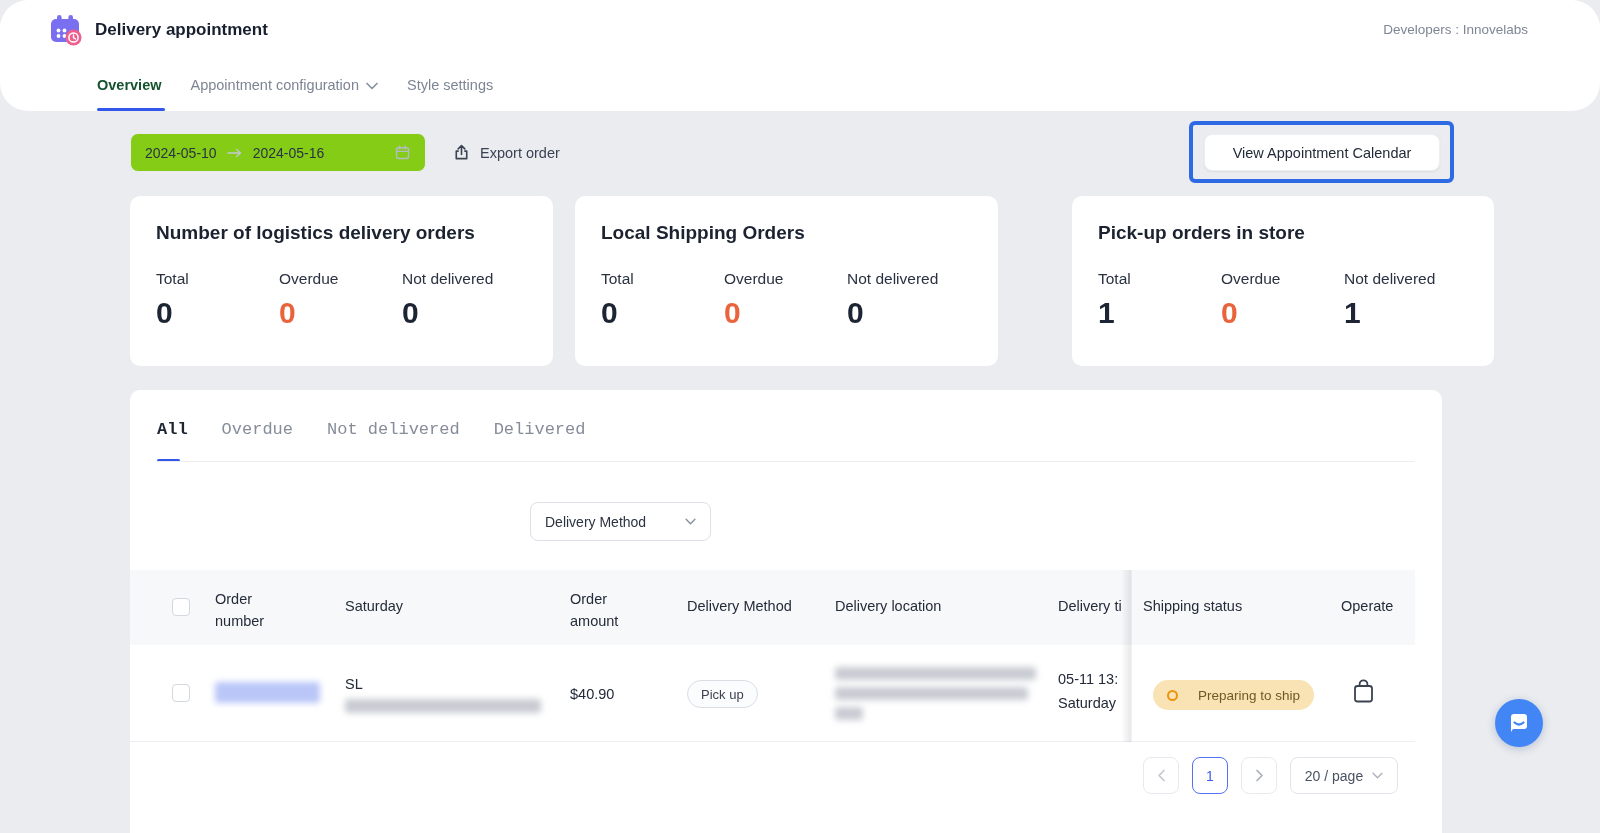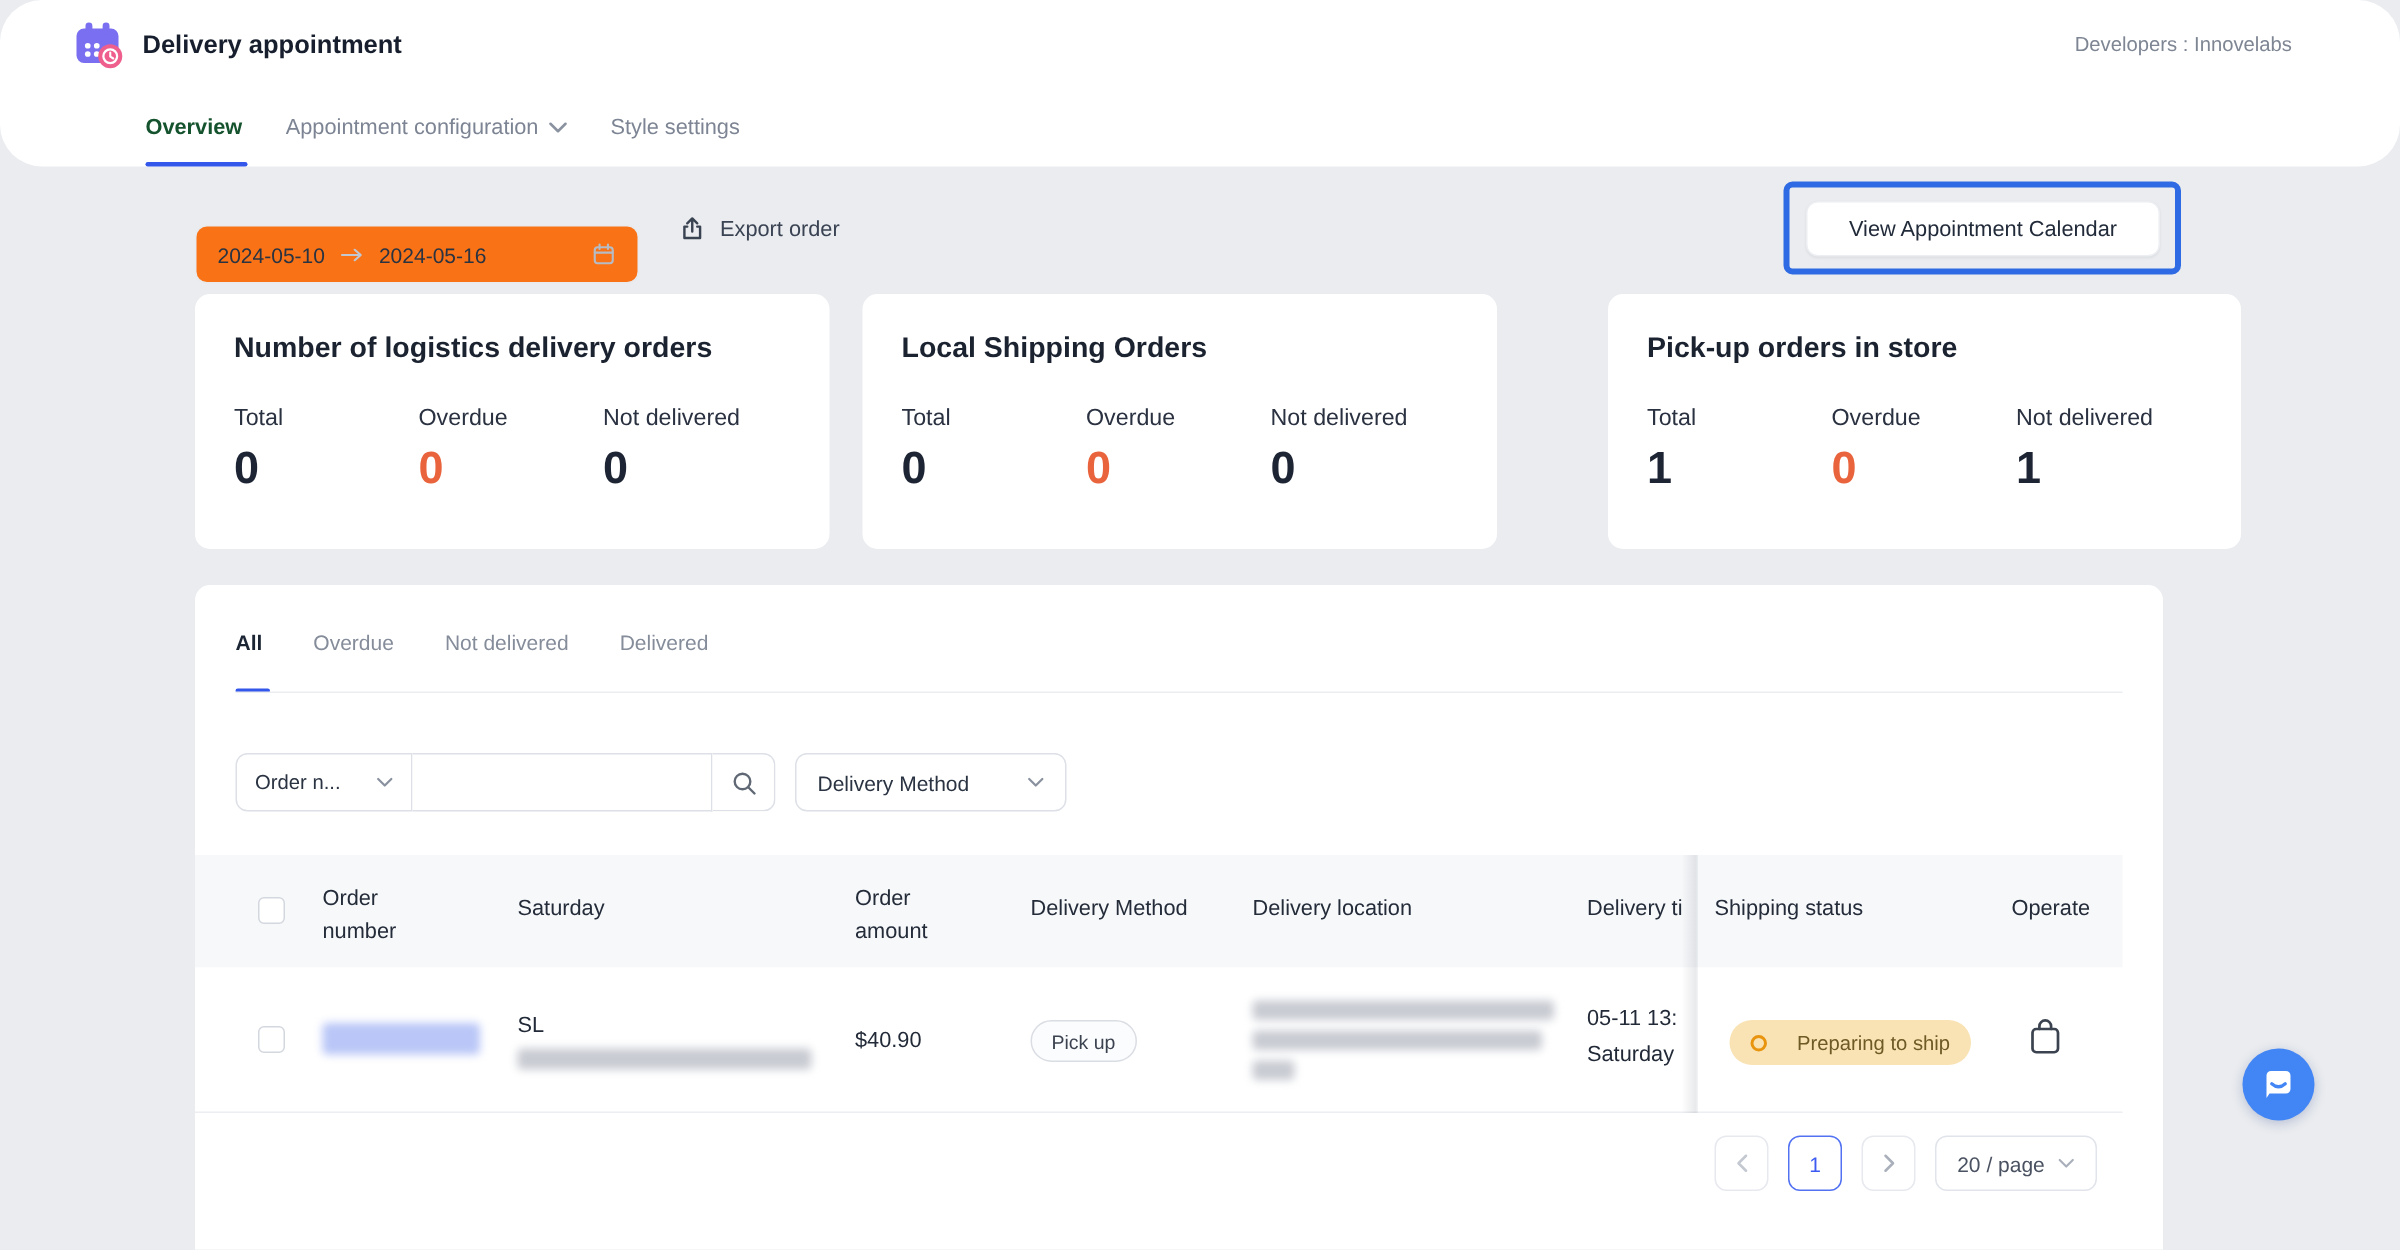--- a/index.html
+++ b/index.html
@@ -10,39 +10,39 @@
   
   .topbar { position:absolute; left:0; top:0; width:1600px; height:111px; background:#ffffff;border-radius:28px; }
   .app-title { position:absolute; left:95px; top:20px; font-size:17px; font-weight:700; color:#171f2e; }
   .account { position:absolute; right:72px; top:22px; font-size:13.5px; color:#7e8694;margin-left:27px; }
   .nav-tabs { position:absolute; left:97px; top:77px; display:flex; gap:29px; align-items:center; }
   .nav-tab { font-size:14.5px; color:#7d8594; display:flex; align-items:center; gap:7px; cursor:pointer; }
   .nav-tab.active { color:#14532d; font-weight:700; }
   .nav-underline { position:absolute; left:97px; top:108px; width:68px; height:3px; background:#3457eb; border-radius:2px; }
 
   
-  .datebox { position:absolute; left:130px; top:150px; width:296px; height:39px; background:#f97316; border:1px solid #e8eaee; border-radius:8px; display:flex; align-items:center; padding:0 14px; gap:10px; }
+  .datebox { position:absolute; left:130px; top:133px; width:296px; height:39px; background:#84cc16; border:1px solid #e8eaee; border-radius:8px; display:flex; align-items:center; padding:0 14px; gap:10px; }
   .dateval { font-size:14px; color:#2a3342; }
   .export-btn { position:absolute; left:452px; top:133px; height:39px; display:flex; align-items:center; gap:9px; font-size:14.5px; color:#3a4353; cursor:pointer; }
   .highlight-box { position:absolute; left:1189px; top:121px; width:265px; height:62px; border:4px solid #2e6ae3; border-radius:6px; }
   .view-cal-btn { position:absolute; left:1204px; top:134px; width:236px; height:37px; background:#fff; border:1px solid #eceef2; border-radius:8px; box-shadow:0 1px 2px rgba(20,30,50,.07); font-size:14.5px; color:#222b3a; display:flex; align-items:center; justify-content:center; cursor:pointer; }
 
   
   .card { position:absolute; top:196px; height:170px; background:#fff; border-radius:10px; padding:26px; }
   .card-title { font-size:19px; font-weight:700; color:#1b2230; margin-bottom:26px; }
   .metrics { display:flex; }
   .metric { width:123px; }
   .metric .m-label { font-size:15.5px; color:#2a3140; font-weight:500; margin-bottom:8px; }
   .metric .m-value { font-size:30px; font-weight:700; color:#1d2433; }
   .metric .m-value.orange { color:#e9643c; }
 
   
   .panel { position:absolute; left:130px; top:390px; width:1312px; height:460px; background:#fff; border-radius:10px; }
   .filter-tabs { position:absolute; left:27px; top:30px; display:flex; gap:34px; }
-  .filter-tab { font-size:14px; color:#858c9a; cursor:pointer; padding-bottom:16px; }
+  .filter-tab { font-size:17px; color:#858c9a; cursor:pointer; padding-bottom:16px;font-family:Liberation Mono, monospace; }
   .filter-tab.active { color:#1c2534; font-weight:700; }
   .ftab-underline { position:absolute; left:27px; top:69px; width:23px; height:3px; background:#3457eb; border-radius:2px; }
   .panel-divider { position:absolute; left:27px; right:27px; top:71px; height:1px; background:#ebedf0; }
 
   .search-group { position:absolute; left:27px; top:112px; display:flex; height:39px; }
   .sel-field { width:118px; border:1px solid #dde0e6; border-radius:8px 0 0 8px; background:#fff; display:flex; align-items:center; justify-content:space-between; padding:0 12px; font-size:13.5px; color:#2a3342; cursor:pointer; }
   .search-input { width:200px; border:1px solid #dde0e6; border-left:none; background:#fff; font-size:14px; padding:0 10px; outline:none; color:#2a3342; }
   .search-btn { width:42px; border:1px solid #dde0e6; border-left:none; border-radius:0 8px 8px 0; background:#fff; display:flex; align-items:center; justify-content:center; cursor:pointer; }
   .dm-select { position:absolute; left:400px; top:112px; width:181px; height:39px; border:1px solid #dde0e6; border-radius:8px; background:#fff; display:flex; align-items:center; justify-content:space-between; padding:0 14px; font-size:14px; color:#2a3342; cursor:pointer; }
 
@@ -201,39 +201,20 @@
 
   <div class="filter-tabs">
     <div class="filter-tab active">All</div>
     <div class="filter-tab">Overdue</div>
     <div class="filter-tab">Not delivered</div>
     <div class="filter-tab">Delivered</div>
   </div>
   <div class="ftab-underline"></div>
   <div class="panel-divider"></div>
 
-  <div class="search-group">
-    <div class="sel-field">
-      <span>Order n...</span>
-      <span style="display:flex;">
-        <svg width="11" height="7" viewBox="0 0 12 8">
-            <polyline points="1,1.5 6,6.5 11,1.5" fill="none" stroke="#8a92a0" stroke-width="1.7" stroke-linecap="round" stroke-linejoin="round"></polyline>
-          </svg>
-      </span>
-    </div>
-    <input class="search-input" type="text" placeholder="" style="">
-    <div class="search-btn">
-      <span style="display:flex;">
-        <svg width="18" height="18" viewBox="0 0 18 18">
-          <circle cx="8" cy="8" r="5.2" fill="none" stroke="#5f6874" stroke-width="1.6"></circle>
-          <path d="M12 12 L16 16" stroke="#5f6874" stroke-width="1.6" stroke-linecap="round"></path>
-        </svg>
-      </span>
-    </div>
-  </div>
 
   <div class="dm-select">
     <span>Delivery Method</span>
     <span style="display:flex;">
       <svg width="11" height="7" viewBox="0 0 12 8">
           <polyline points="1,1.5 6,6.5 11,1.5" fill="none" stroke="#8a92a0" stroke-width="1.7" stroke-linecap="round" stroke-linejoin="round"></polyline>
         </svg>
     </span>
   </div>
 

